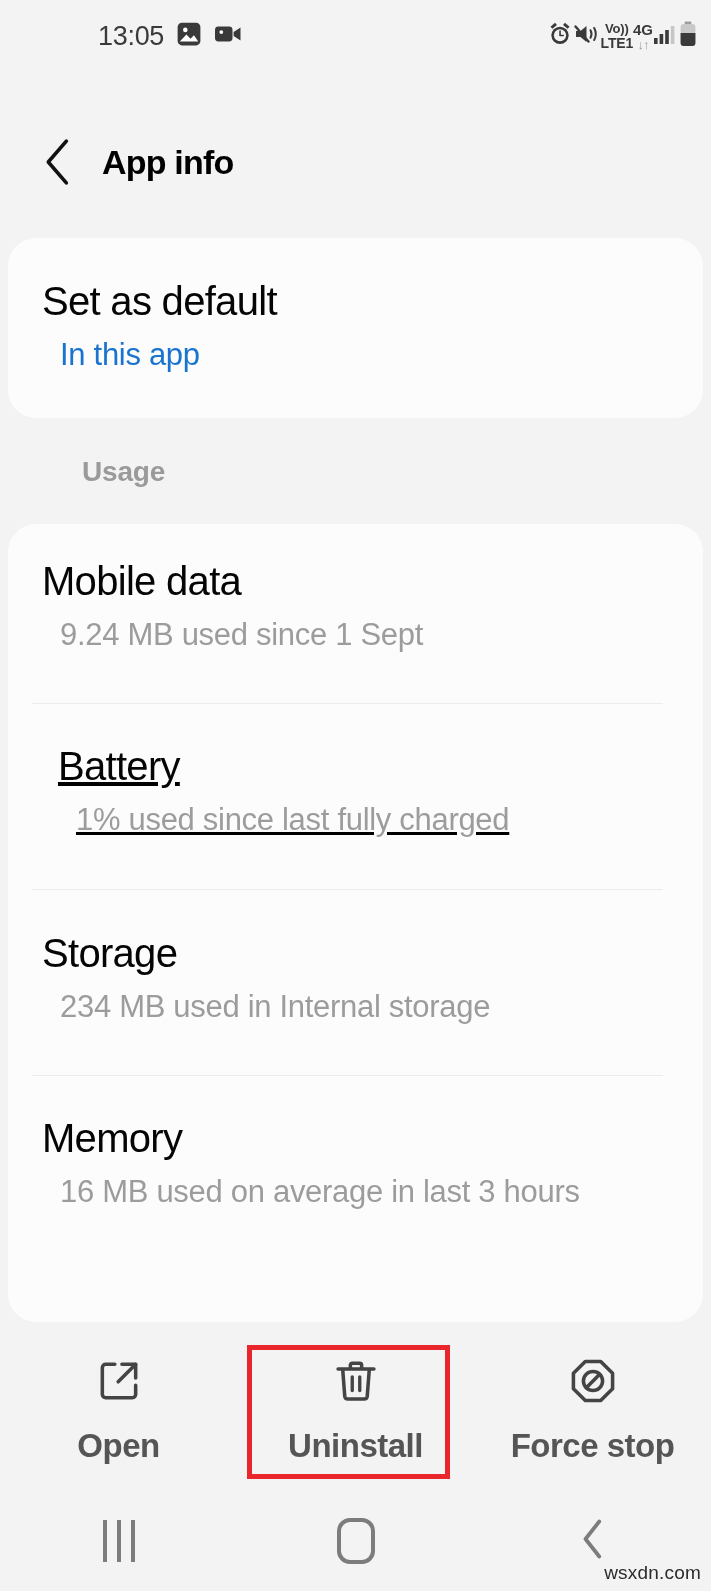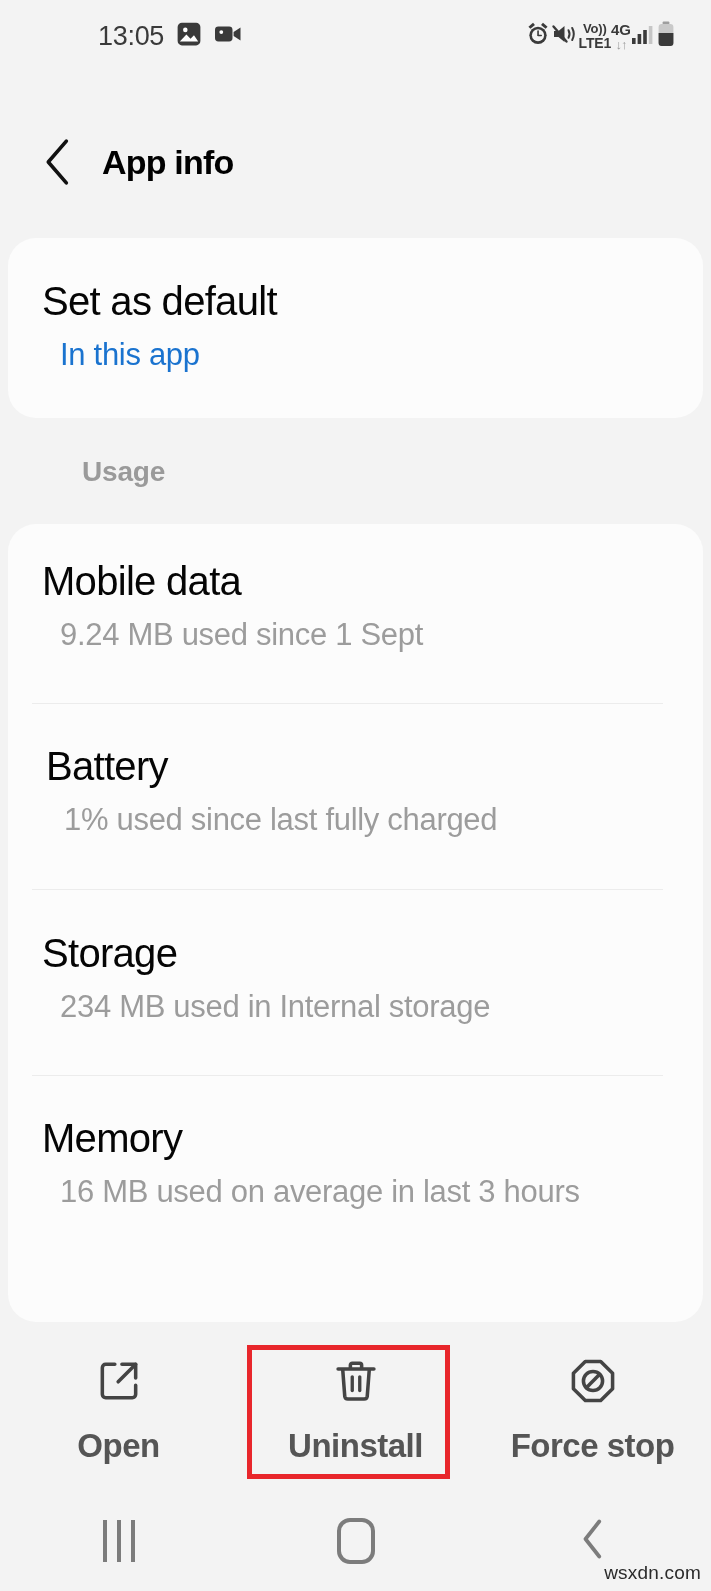--- a/index.html
+++ b/index.html
@@ -20,21 +20,21 @@
   }
 
   
   .status-bar {
     position: absolute;
     top: 0; left: 0;
     width: 711px;
     height: 72px;
     display: flex;
     align-items: center;
-    padding: 0 36px 0 0;
+    padding: 0 14px 0 0;
   }
   .status-left {
     display: flex;
     align-items: center;
     gap: 12px;
     margin-left: 98px;
   }
   .status-clock {
     font-size: 27px;
     font-weight: 400;
@@ -140,21 +140,21 @@
     position: absolute;
     left: 32px;
     width: 631px;
     height: 1px;
     background: #ececec;
   }
 
   
   #row-default   { position: absolute; left: 0; top: 280px;  width: 659px; }
   #row-mobile    { position: absolute; left: 0; top: 560px;  width: 711px; }
-  #row-battery   { position: absolute; left: 4px; top: 745px;  width: 685px; }
+  #row-battery   { position: absolute; left: 16px; top: 745px;  width: 685px; text-decoration: underline; }
   #row-storage   { position: absolute; left: 0; top: 932px;  width: 711px; }
   #row-memory    { position: absolute; left: 0; top: 1117px; width: 711px; }
 
   #div-1 { top: 703px; }
   #div-2 { top: 889px; }
   #div-3 { top: 1075px; }
 
   
   .action-bar {
     position: absolute;

